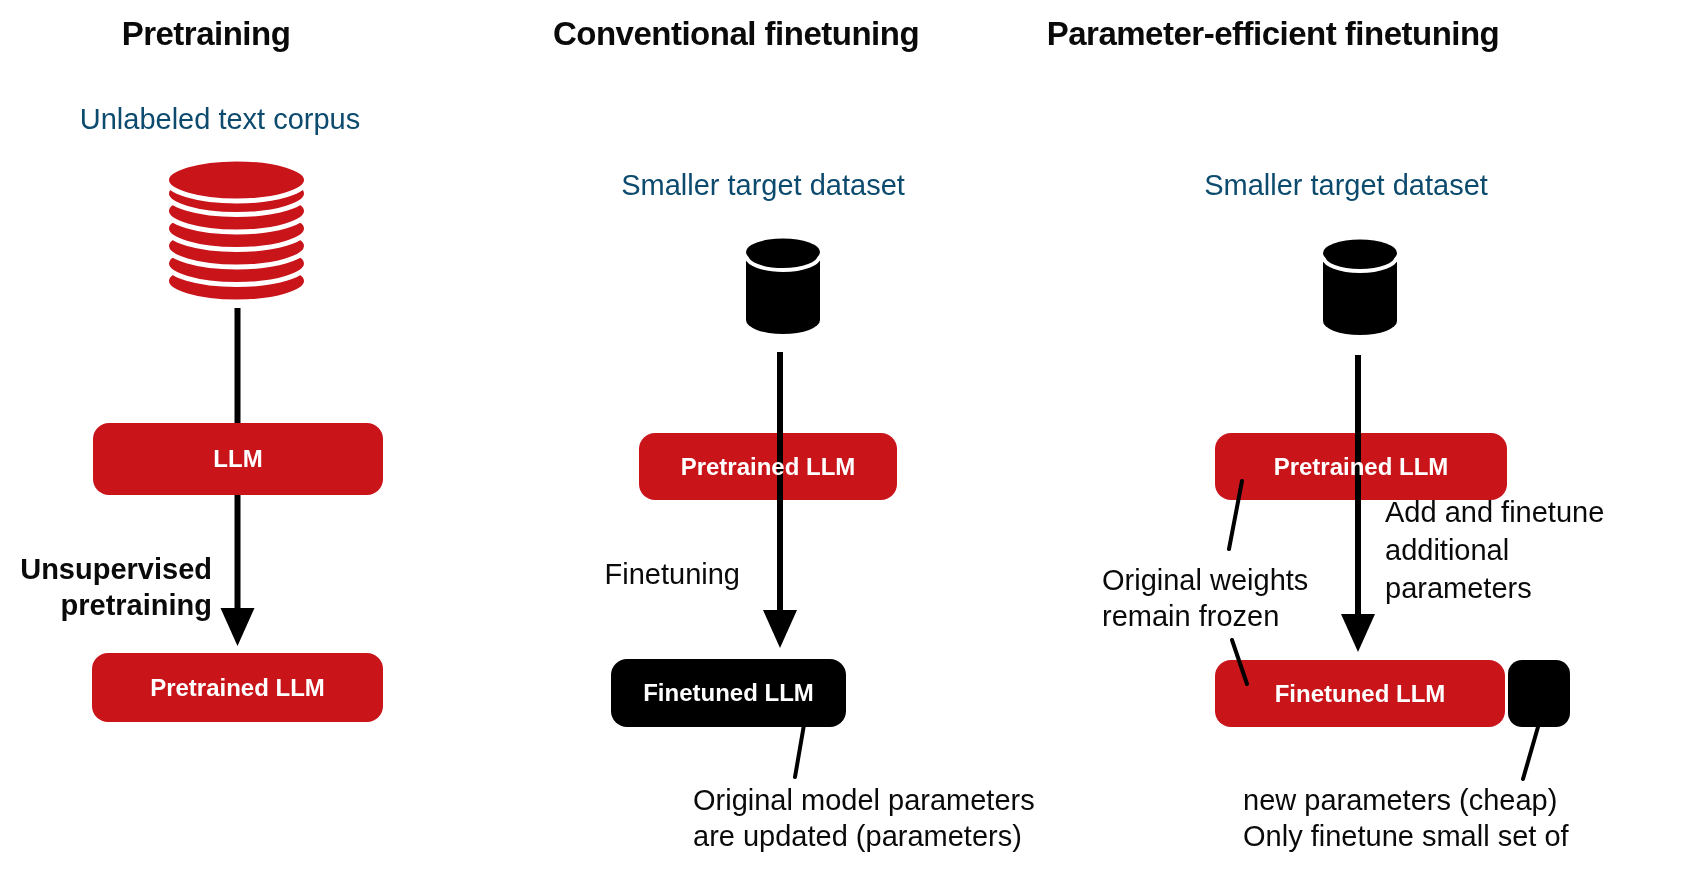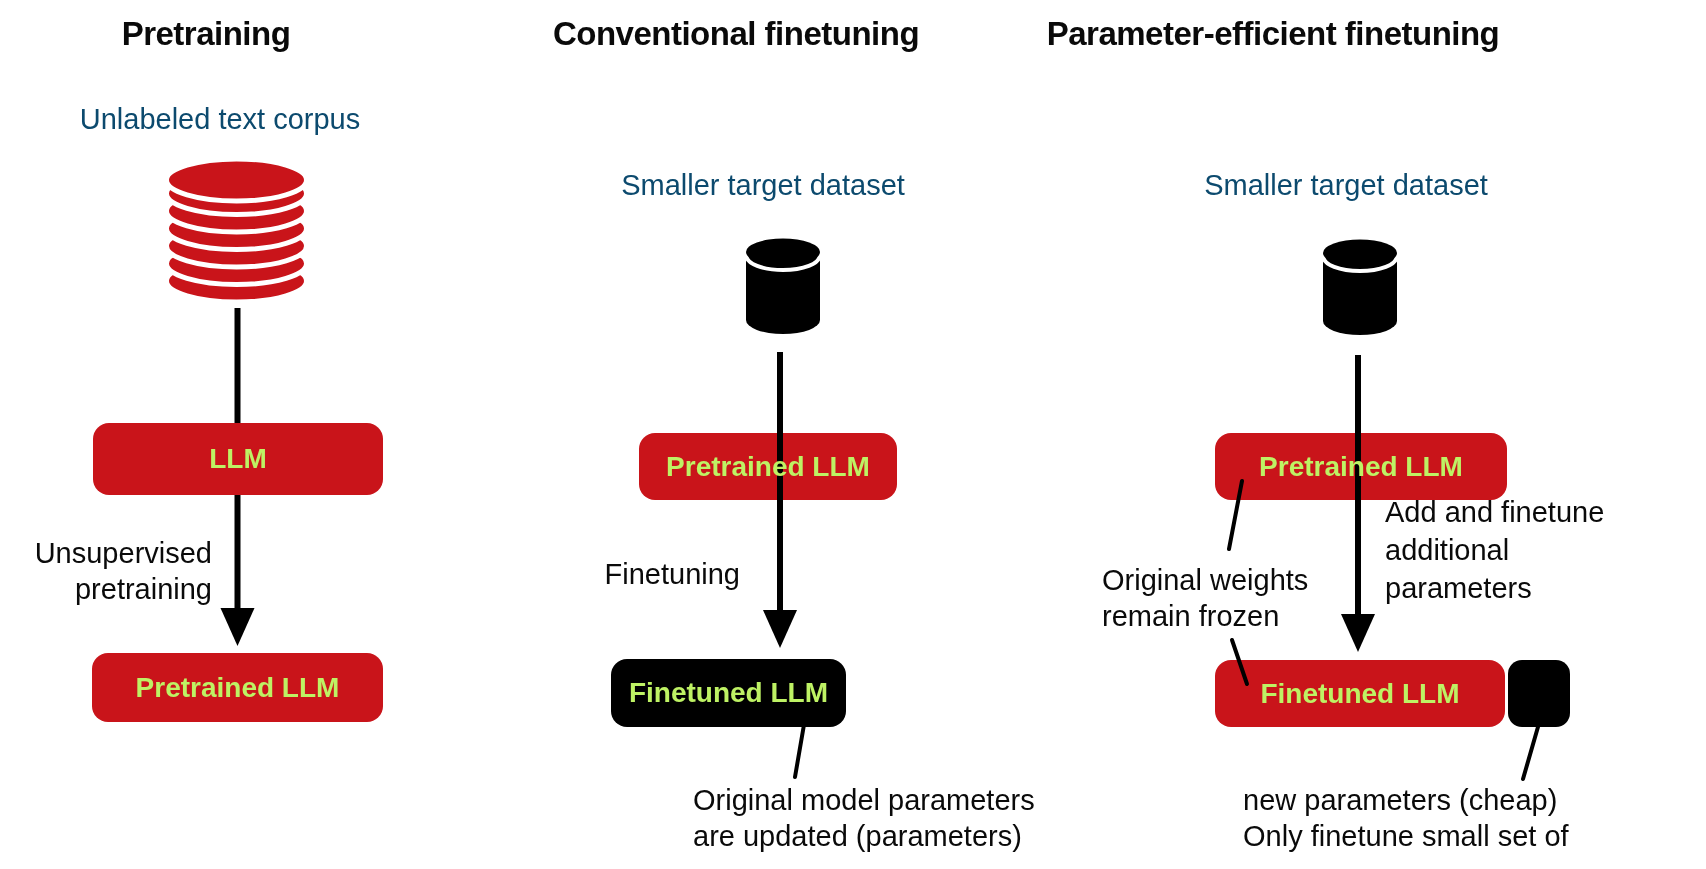--- a/index.html
+++ b/index.html
@@ -15,21 +15,21 @@
     position:absolute;width:400px;text-align:center;
     font-size:29px;line-height:38px;color:#0c4a6e;
   }
   .node{
     position:absolute;display:flex;align-items:center;justify-content:center;
     border-radius:16px;
   }
   .node.red{background:#C9141A;}
   .node.black{background:#000000;}
   .node .lbl{
-    position:relative;z-index:2;color:#bef264;font-weight:bold;font-size:28px;letter-spacing:0px;
+    position:relative;z-index:2;color:#ffffff;font-weight:bold;font-size:24px;letter-spacing:0px;
   }
   .arrow-layer{position:absolute;left:0;top:0;width:1706px;height:869px;pointer-events:none;}
   .front{z-index:1;}
   .note{position:absolute;font-size:29px;line-height:36px;color:#0a0a0a;}
   .note.right-align{text-align:right;}
   .note.lh38{line-height:38px;}
   .icon-abs{position:absolute;}
 </style>
 </head>
 <body>
@@ -53,21 +53,21 @@
       <ellipse cx="73.5" cy="55" rx="70" ry="21"></ellipse>
       <ellipse cx="73.5" cy="37.5" rx="70" ry="21"></ellipse>
       <ellipse cx="73.5" cy="24" rx="70" ry="21"></ellipse>
     </g>
   </svg>
 
   <div class="node red" style="left:93px;top:423px;width:290px;height:72px;">
     <span class="lbl">LLM</span>
   </div>
 
-  <div class="note right-align" style="left:0px;top:535px;width:212px;">
+  <div class="note right-align" style="left:0px;top:551px;width:212px;font-weight:bold;">
     <div>Unsupervised</div>
     <div>pretraining</div>
   </div>
 
   <div class="node red" style="left:92px;top:653px;width:291px;height:69px;">
     <span class="lbl">Pretrained LLM</span>
   </div>
 
   <div class="col-title" style="left:486px;top:14px;">Conventional finetuning</div>
   <div class="plain-label" style="left:563px;top:166px;">Smaller target dataset</div>

